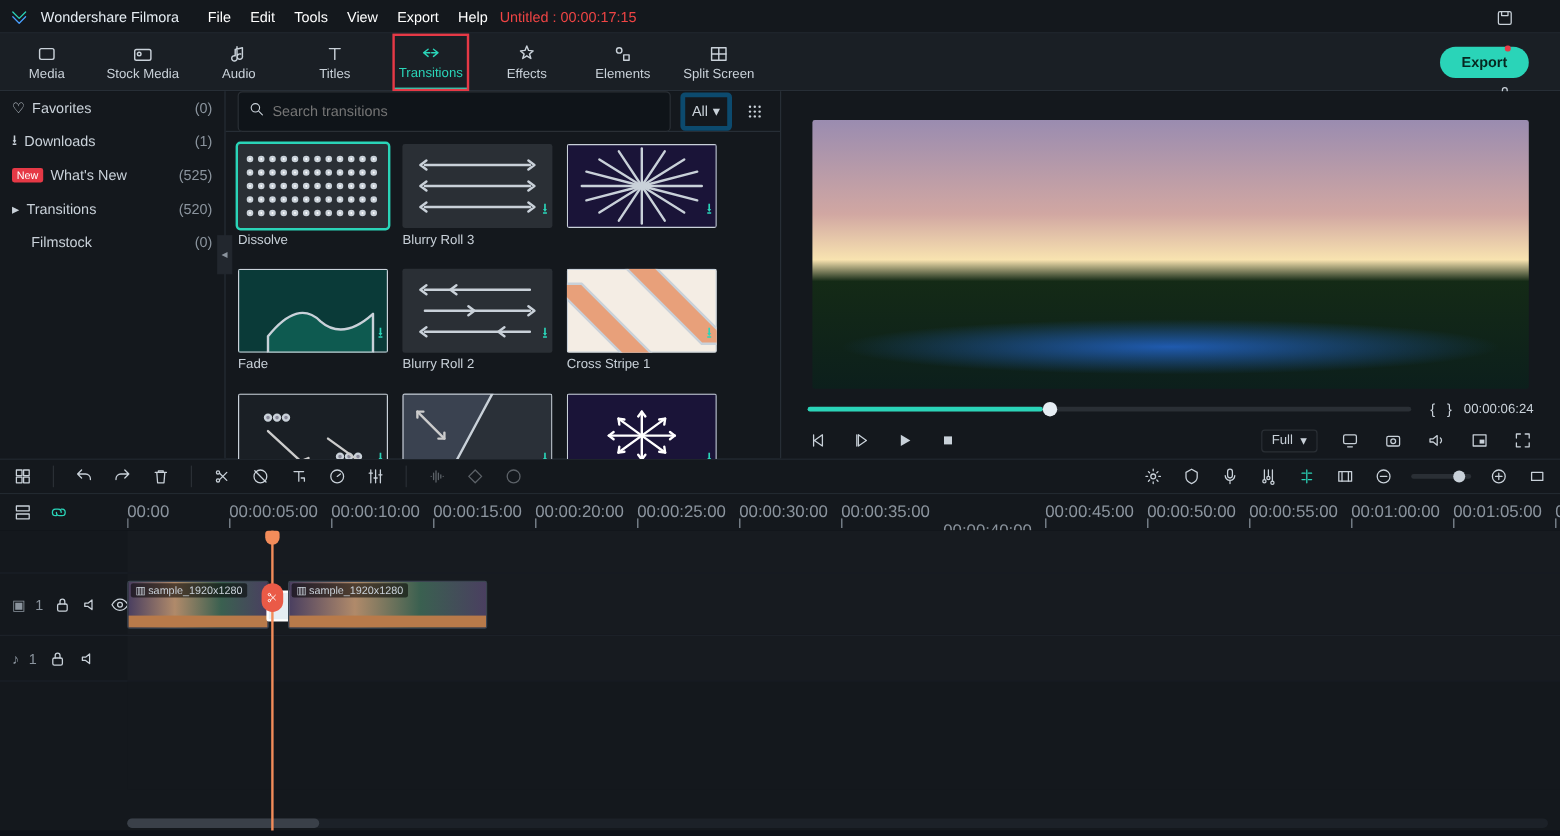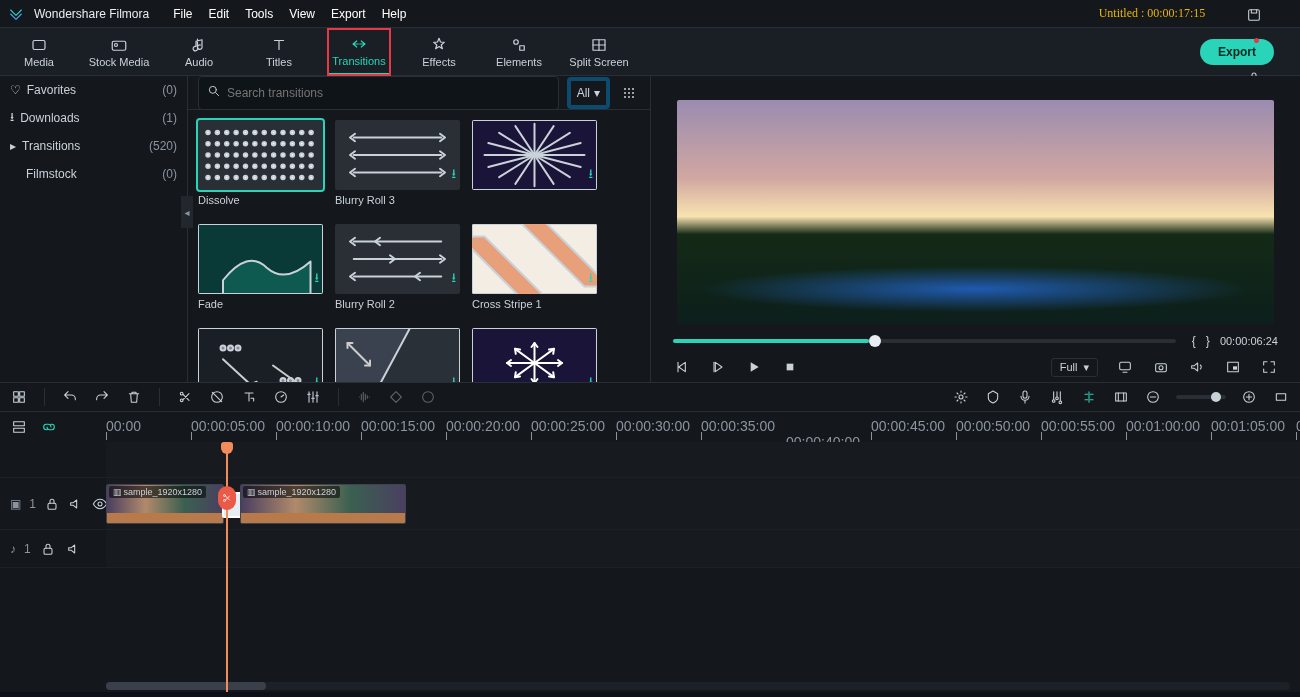--- a/index.html
+++ b/index.html
@@ -2,21 +2,21 @@
 <html><head>
 <meta charset="utf-8">
 <style>
   * { margin:0; padding:0; box-sizing:border-box; font-family: -apple-system, "Segoe UI", Arial, sans-serif; }
   body { background:#0d1117; color:#c9d1d9; width:1300px; height:697px; overflow:hidden; font-size:12px; }
   .titlebar { height:28px; background:#14181d; display:flex; align-items:center; padding:0 8px; gap:10px; border-bottom:1px solid #272e36;}
   .logo { width:16px; height:16px; display:inline-flex; align-items:center; justify-content:center;}
   .app-name { font-size:12px; color:#e6edf3;}
   .menus { display:flex; gap:16px; margin-left:14px;}
   .menus span { color:#ffffff; cursor:pointer;}
-  .title-center { flex:1; text-align:right; color:#eab308;font-family:Liberation Serif, serif;}
+  .title-center { flex:1; text-align:left; color:#ef4444;}
   .title-right { display:flex; gap:14px; align-items:center;flex-direction:column;}
   .purchase-btn { border:1px solid #e85c6d; color:#e85c6d; border-radius:14px; padding:2px 12px; font-size:12px; cursor:pointer; background:transparent;}
   .icon-btn { width:18px; height:18px; display:inline-flex; align-items:center; justify-content:center; color:#c9d1d9; cursor:pointer;}
   .icon-btn svg { width:16px; height:16px; }
 
   .tabbar { height:48px; background:#1a1f25; display:flex; align-items:center; padding:0 8px; gap:18px; border-bottom:1px solid #272e36;}
   .tab { display:flex; flex-direction:column; align-items:center; justify-content:center; width:62px; height:46px; gap:2px; color:#c9d1d9; cursor:pointer; font-size:11px;}
   .tab svg { width:18px; height:18px; }
   .tab.active { color:#2ad4b8; border-bottom:2px solid #2ad4b8; outline:2px solid #e63946; outline-offset:-1px;}
   .tab.active .tab-label { color:#2ad4b8;}
@@ -238,20 +238,27 @@
             <span>Favorites</span>
           </span>
         <span class="count">(0)</span>
       </div>
       <div class="side-row">
         <span class="label">
             <span>⭳</span>
             <span>Downloads</span>
           </span>
         <span class="count">(1)</span>
+      </div>
+      <div class="side-row">
+        <span class="label">
+            <span class="badge new">New</span>
+            <span>What's New</span>
+          </span>
+        <span class="count">(525)</span>
       </div>
       <div class="side-row">
         <span class="label">
             <span>▸</span>
             <span>Transitions</span>
           </span>
         <span class="count">(520)</span>
       </div>
       <div class="side-row">
         <span class="label">

